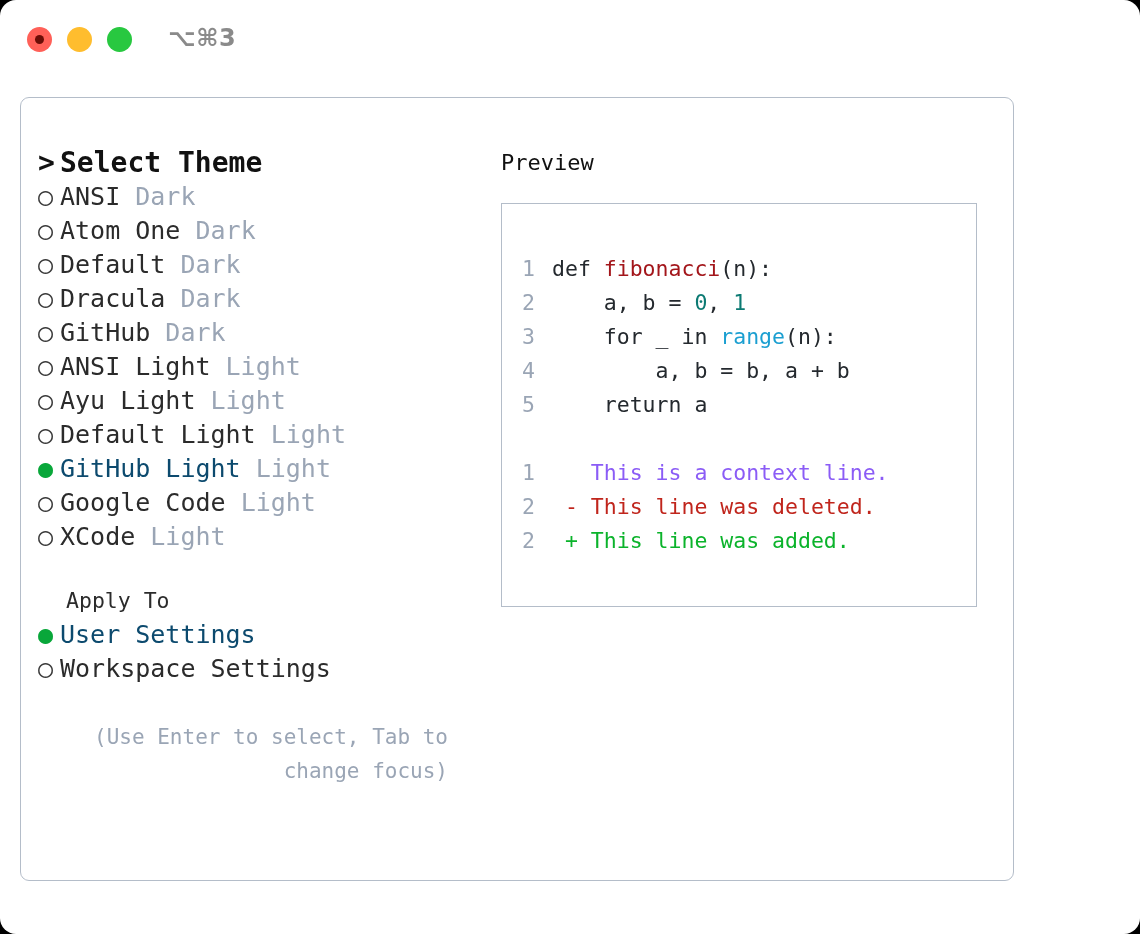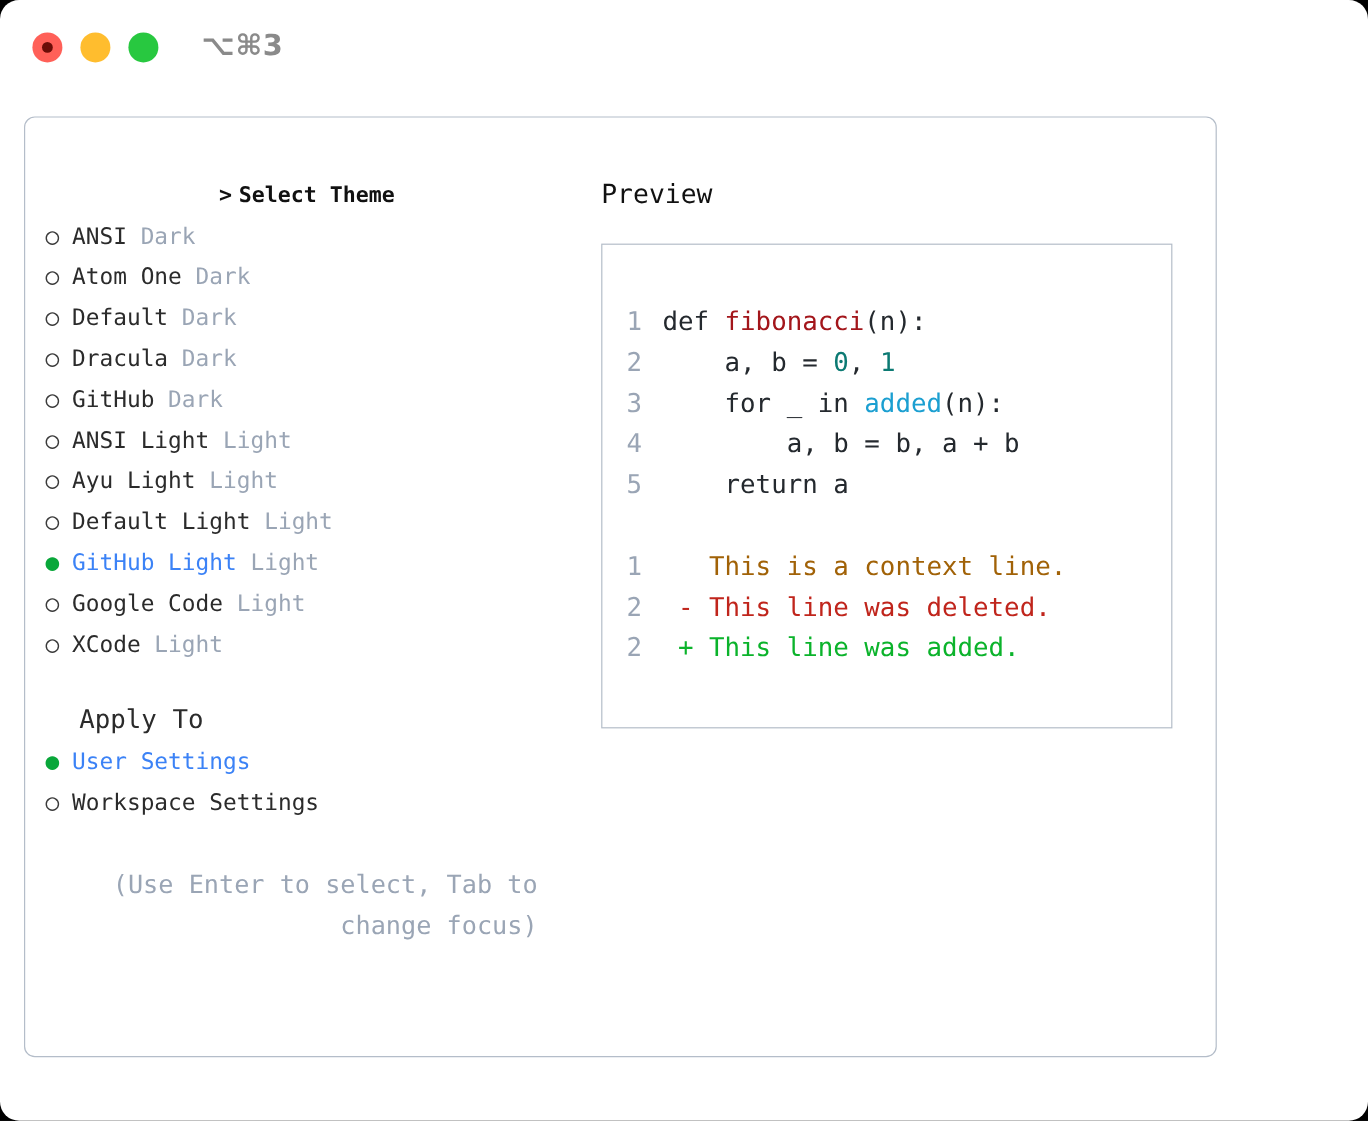--- a/index.html
+++ b/index.html
@@ -71,42 +71,41 @@
   #left-col {
     position: absolute;
     left: 17px;
     top: 48px;
     width: 430px;
   }
 
   .row {
     height: 34px;
     line-height: 34px;
-    font-size: 19px;
+    font-size: 25px;
     white-space: nowrap;
     color: #2b2b2b;
   }
 
   .marker {
     display: inline-block;
     width: 22px;
     text-align: left;
     color: #3a3a3a;
   }
   .marker.sel { color: #09a73a; }
 
   .heading {
     font-weight: bold;
     color: #111111;
-    font-size: 18px;
-    text-align: center;
+    font-size: 28px;
   }
   .arrow { display: inline-block; width: 22px; }
 
-  .label-sel { color: #3b82f6; margin-top: 28px; }
+  .label-sel { color: #0c4a6e; margin-top: 28px; }
 
   .variant {
     color: #9aa5b5;
   }
   .spacer-md { height: 30px; }
 
   #apply-heading {
     font-size: 21.5px;
     color: #2b2b2b;
     padding-left: 28px;
@@ -157,21 +156,21 @@
   .gutter {
     display: inline-block;
     width: 30px;
     color: #9aa5b5;
   }
 
   .tok-func { color: #a3161b; text-align: center; }
   .tok-num  { color: #0c7a73; }
   .tok-call { color: #1b9fd1; }
 
-  .diff-ctx { color: #a16207; }
+  .diff-ctx { color: #8b5cf6; }
   .diff-del { color: #c0251c; }
   .diff-add { color: #0bb32b; }
 
   .blank { height: 34px; }
 </style>
 </head>
 <body>
 
 <div id="window">
 
@@ -217,21 +216,21 @@
 
       <div id="hint">(Use Enter to select, Tab to change focus)</div>
     </div>
 
     <div id="right-col">
       <div id="preview-title">Preview</div>
       <div id="preview-box">
         <div id="code-lines">
             <div class="cline"><span class="gutter">1</span><span>def </span><span class="tok-func">fibonacci</span><span>(n):</span></div>
             <div class="cline"><span class="gutter">2</span><span>    a, b = </span><span class="tok-num">0</span><span>, </span><span class="tok-num">1</span></div>
-            <div class="cline"><span class="gutter">3</span><span>    for _ in </span><span class="tok-call">added</span><span>(n):</span></div>
+            <div class="cline"><span class="gutter">3</span><span>    for _ in </span><span class="tok-call">range</span><span>(n):</span></div>
             <div class="cline"><span class="gutter">4</span><span>        a, b = b, a + b</span></div>
             <div class="cline"><span class="gutter">5</span><span>    return a</span></div>
           </div>
         <div class="blank"></div>
         <div id="diff-lines">
             <div class="cline"><span class="gutter">1</span><span class="diff-ctx">   This is a context line.</span></div>
             <div class="cline"><span class="gutter">2</span><span class="diff-del"> - This line was deleted.</span></div>
             <div class="cline"><span class="gutter">2</span><span class="diff-add"> + This line was added.</span></div>
           </div>
       </div>

